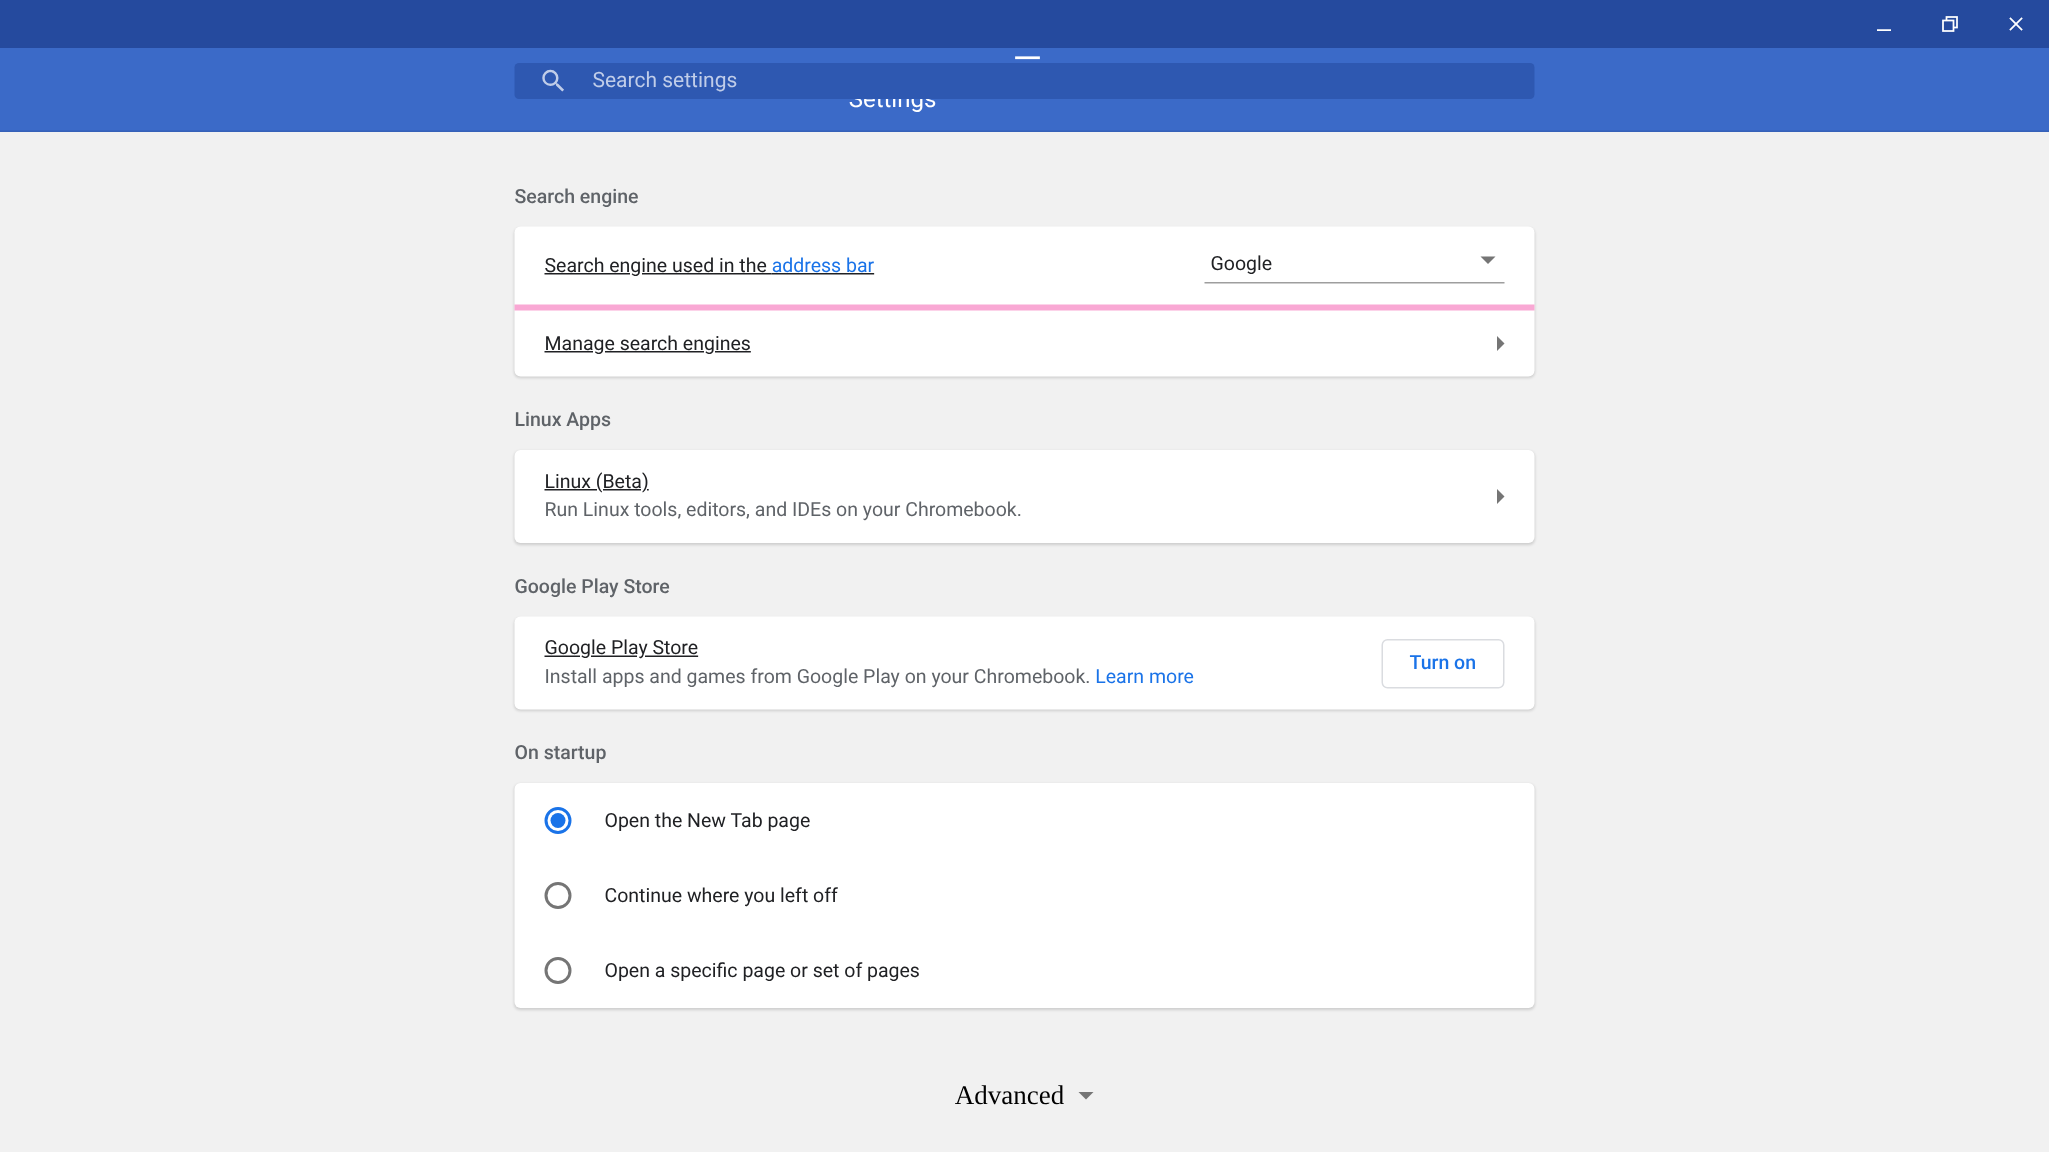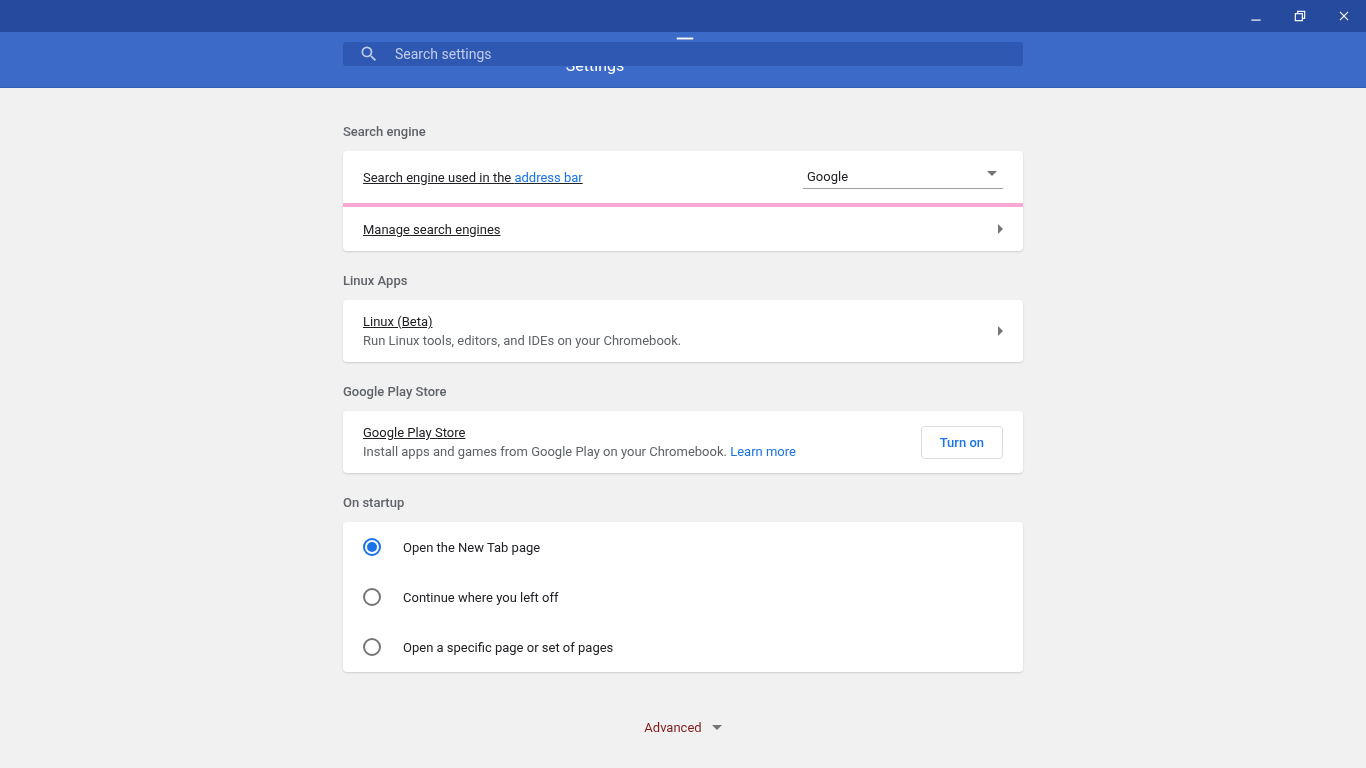--- a/index.html
+++ b/index.html
@@ -228,22 +228,23 @@
       width: 680px;
       display: flex;
       justify-content: center;
       align-items: center;
       margin-top: 48px;
       margin-bottom: 24px;
       gap: 10px;
       cursor: pointer;
     }
     .advanced span {
-      font-size: 13px;
-      color: #7f1d1d;
+      font-size: 18px;
+      color: #000000;
+      font-family: Liberation Serif, serif;
     }
   </style>
 </head>
 <body>
 
 <div class="titlebar">
   <div class="win-btn">
     <svg viewBox="0 0 24 24">
         <rect x="4" y="18" width="16" height="2" fill="#fff"></rect>
       </svg>

